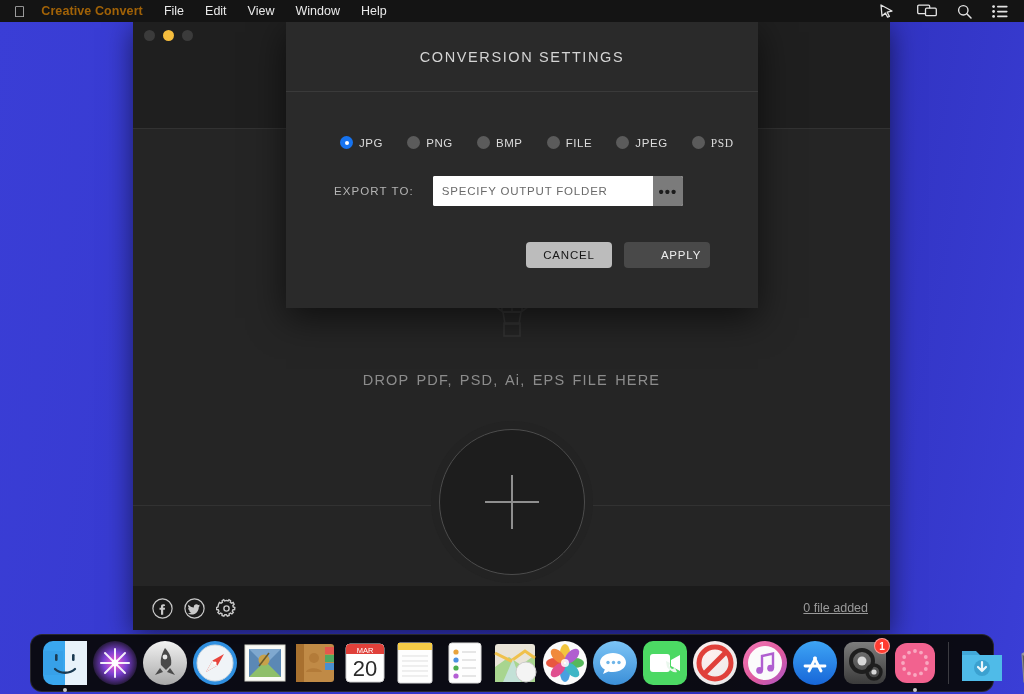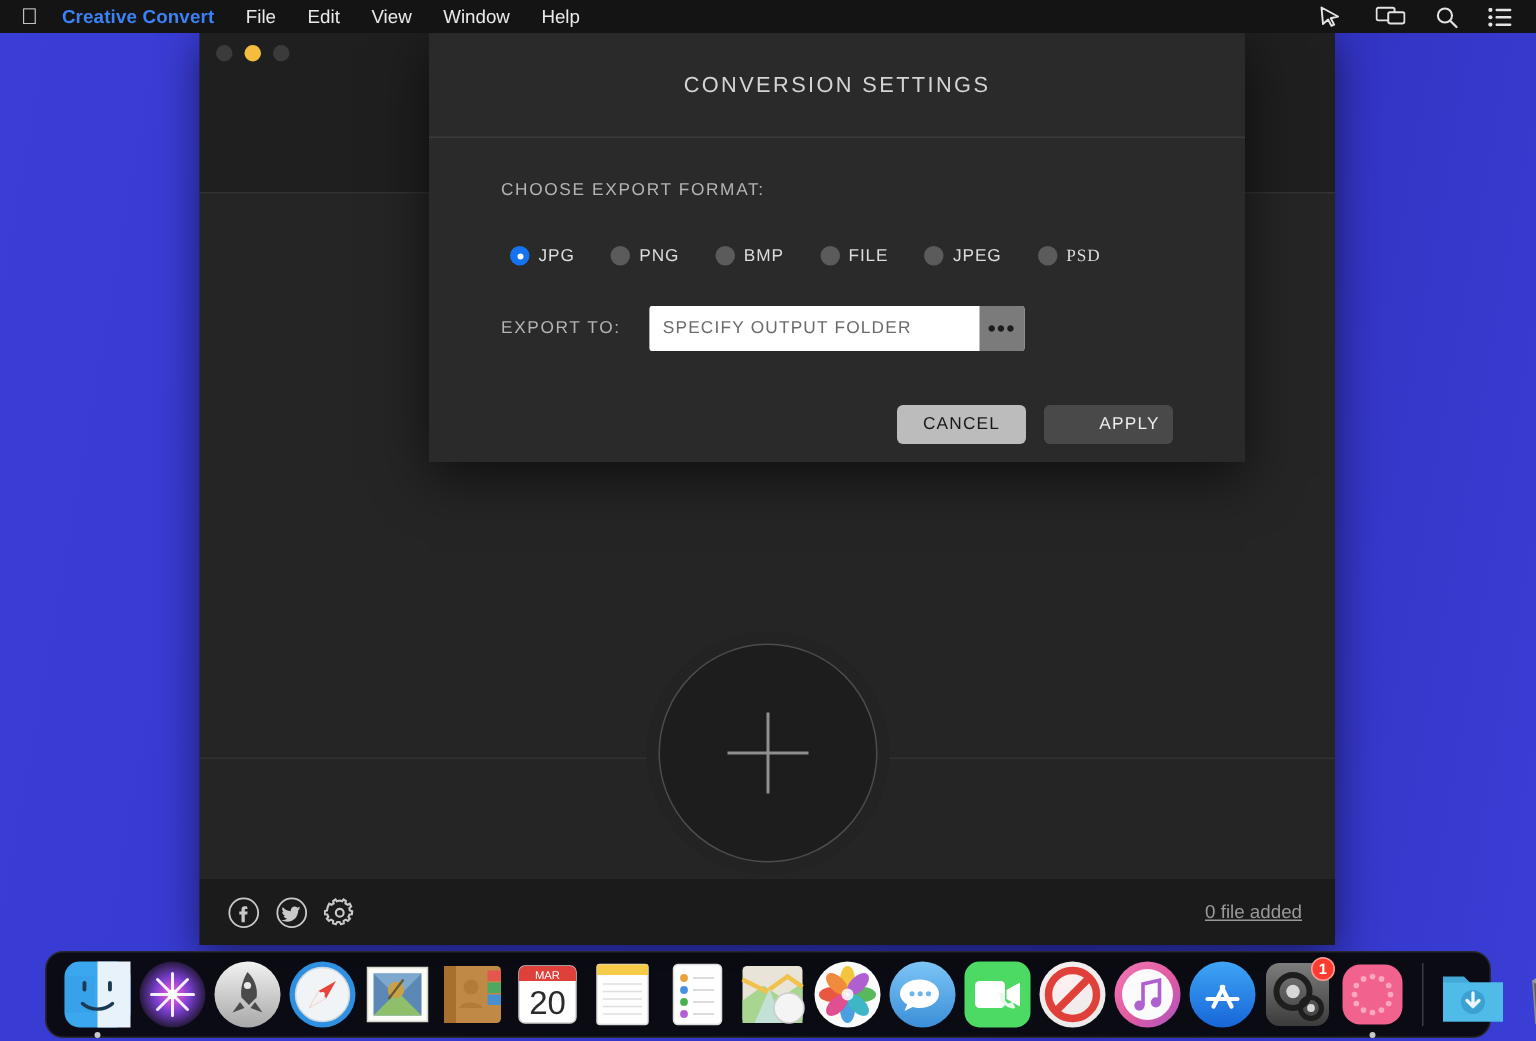--- a/index.html
+++ b/index.html
@@ -14,21 +14,21 @@
   }
 
   
   #menubar{
     position:absolute; left:0; top:0; width:1024px; height:22px;
     background:#141414; display:flex; align-items:center;
     z-index:60;
   }
   .apple-logo{ margin-left:14px; font-size:15px; color:#f2f2f2; line-height:1;
                display:flex; align-items:center; height:22px;}
-  .mb-app{ margin-left:16px; font-size:12.5px; font-weight:bold; color:#3b82f6; letter-spacing:.1px;}
+  .mb-app{ margin-left:16px; font-size:12.5px; font-weight:bold; color:#a16207; letter-spacing:.1px;}
   .mb-item{ margin-left:21px; font-size:12.5px; color:#eaeaea;}
   .mb-right{ margin-left:auto; display:flex; align-items:center; gap:20px; margin-right:16px;}
   .mb-right svg{ display:block; }
 
   
   #appwin{
     position:absolute; left:133px; top:22px; width:757px; height:608px;
     background:#252525; overflow:hidden;
     box-shadow:0 6px 26px rgba(0,0,0,.55);
     z-index:20;
@@ -69,41 +69,41 @@
     position:absolute; left:0; bottom:0; width:100%; height:44px;
     background:#1b1b1b; display:flex; align-items:center;
   }
   .social{ display:flex; gap:11px; margin-left:19px;}
   .social svg{ display:block; }
   .status-export{ margin-left:51px; font-size:12.5px; color:#9a9a9a; letter-spacing:1.1px;}
   .status-count{ margin-left:auto; margin-right:22px; font-size:12.5px; color:#9a9a9a;text-decoration:underline;}
 
   
   #modal{
-    position:absolute; left:286px; top:22px; width:544px; height:286px;
+    position:absolute; left:286px; top:22px; width:472px; height:286px;
     background:#2a2a2a; z-index:40;
     box-shadow:0 10px 34px rgba(0,0,0,.6);
   }
   #modal-head{
     height:70px; display:flex; align-items:center; justify-content:center;
     border-bottom:1px solid #3a3a3a;
   }
   #modal-title{ font-size:14.5px; color:#d4d4d4; letter-spacing:1.6px;}
   #modal-body{ padding:29px 48px 0 48px; }
   .field-label{ font-size:11.5px; color:#b4b4b4; letter-spacing:1.1px;}
   .radios{ display:flex; align-items:center; margin-top:15px; }
   .radio{ display:flex; align-items:center; margin-right:18px; cursor:pointer;}
   .radio:last-child{ margin-right:0;font-family:Liberation Serif, serif;}
   .dot{
     width:13px; height:13px; border-radius:50%; background:#5b5b5b;
     display:flex; align-items:center; justify-content:center; flex:0 0 auto;
   }
   .dot.on{ background:#1673f0; }
   .dot.on::after{ content:""; width:4px; height:4px; border-radius:50%; background:#fff;}
-  .radio span{ margin-left:6px; font-size:11.5px; color:#dcdcdc; letter-spacing:.6px;margin-top:16px;}
+  .radio span{ margin-left:6px; font-size:11.5px; color:#dcdcdc; letter-spacing:.6px;}
 
   .exportrow{ display:flex; align-items:center; margin-top:27px;}
   .exportrow > .field-label{ flex:0 0 auto;}
   .inputwrap{
     margin-left:19px; display:flex; width:250px; height:30px;
     background:#fff; border-radius:2px; overflow:hidden;
   }
   .inputwrap input{
     flex:1; border:0; outline:0; background:#fff;
     font-family:"Liberation Sans", sans-serif;
@@ -197,20 +197,35 @@
 
     <div id="titlebar">
       <div class="lights">
         <span class="light"></span>
         <span class="light amber"></span>
         <span class="light"></span>
       </div>
     </div>
     <div class="divline" style="top:106px;"></div>
 
+    <div id="dropzone">
+      <span class="balloon">
+        <svg width="78" height="92" viewBox="0 0 78 92" fill="none" stroke="#343434" stroke-width="1.6">
+          <path d="M39 3 C20 3 6 18 6 34 C6 46 18 58 30 66 L48 66 C60 58 72 46 72 34 C72 18 58 3 39 3 Z"></path>
+          <path d="M39 3 C31 14 28 24 29 66"></path>
+          <path d="M39 3 C47 14 50 24 49 66"></path>
+          <path d="M39 3 L39 66"></path>
+          <path d="M39 3 C25 14 16 26 13 47"></path>
+          <path d="M39 3 C53 14 62 26 65 47"></path>
+          <path d="M30 66 L48 66 L46 78 L32 78 Z"></path>
+          <rect x="31" y="77" width="16" height="13"></rect>
+        </svg>
+      </span>
+      <div class="droptext">DROP  PDF,  PSD,  Ai,  EPS  FILE  HERE</div>
+    </div>
 
     <div class="divline" style="top:483px;"></div>
 
     <div id="plusarea">
       <div id="plusbtn">
         <span class="plus-h"></span>
         <span class="plus-v"></span>
       </div>
     </div>
 
@@ -240,21 +255,20 @@
       <span class="status-count">0 file added</span>
     </div>
   </div>
 
   <div id="modal">
     <div id="modal-head">
       <span id="modal-title">CONVERSION SETTINGS</span>
     </div>
 
     <div id="modal-body">
-      <div class="field-label">CHOOSE EXPORT FORMAT:</div>
 
       <div class="radios">
         <label class="radio">
           <span class="dot on"></span>
           <span>JPG</span>
         </label>
         <label class="radio">
           <span class="dot"></span>
           <span>PNG</span>
         </label>

